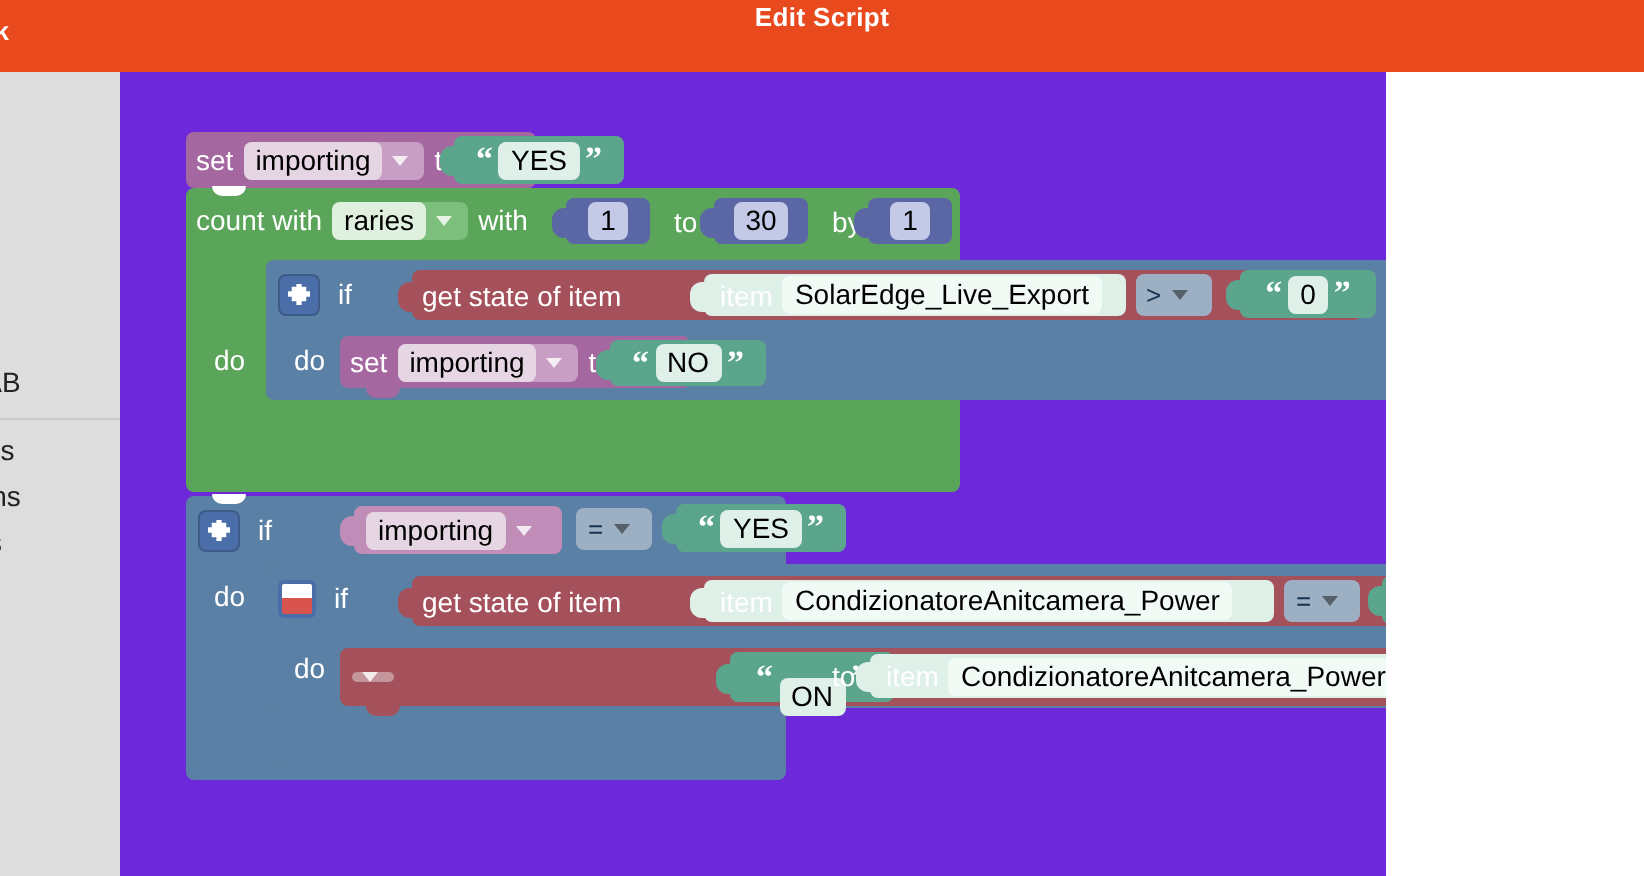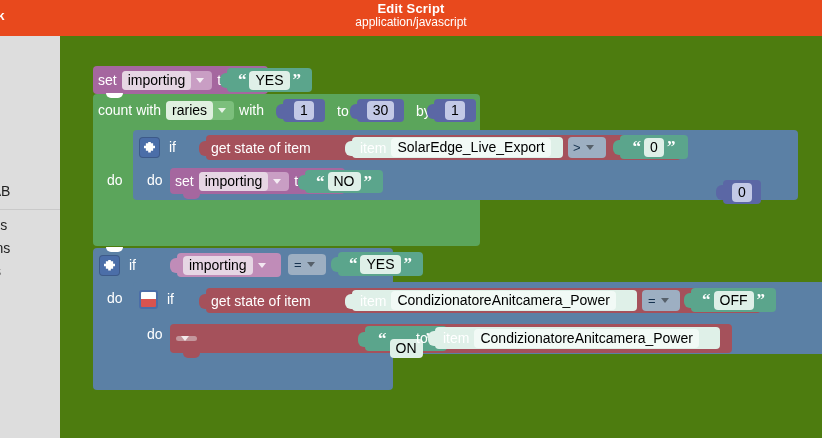--- a/index.html
+++ b/index.html
@@ -38,22 +38,22 @@
     white-space:nowrap;
     padding-left:0;
     margin-left:-34px;
     cursor:pointer;
   }
   .tb-item.first{margin-top:6px;}
   .tb-sep{height:1px;background:#c9c9c9;margin:6px 0 4px 0;}
 
   
   .workspace{
-    position:absolute;left:60px;top:36px;width:762px;height:402px;
-    background:#4d7c0f;overflow:hidden;
+    position:absolute;left:60px;top:36px;width:633px;height:402px;
+    background:#6d28d9;overflow:hidden;
   }
 
   
   .blk{position:absolute;box-sizing:border-box;}
   .row{display:flex;align-items:center;height:100%;white-space:nowrap;}
   .lbl{color:#ffffff;font-size:14px;padding:0 5px;}
 
   
   .fld{
     display:inline-block;background:#ffffff;border-radius:4px;
@@ -115,21 +115,20 @@
 </style>
 </head>
 <body>
 
 <div class="app">
 
   <div class="header">
     <div class="back">ck</div>
     <div class="titles">
       <div class="t1">Edit Script</div>
-      <div class="t2">application/javascript</div>
     </div>
   </div>
 
   <div class="toolbox">
     <div class="tb-item first">gic</div>
     <div class="tb-item">ops</div>
     <div class="tb-item">th</div>
     <div class="tb-item">xt</div>
     <div class="tb-item">ts</div>
     <div class="tb-item">lor</div>

